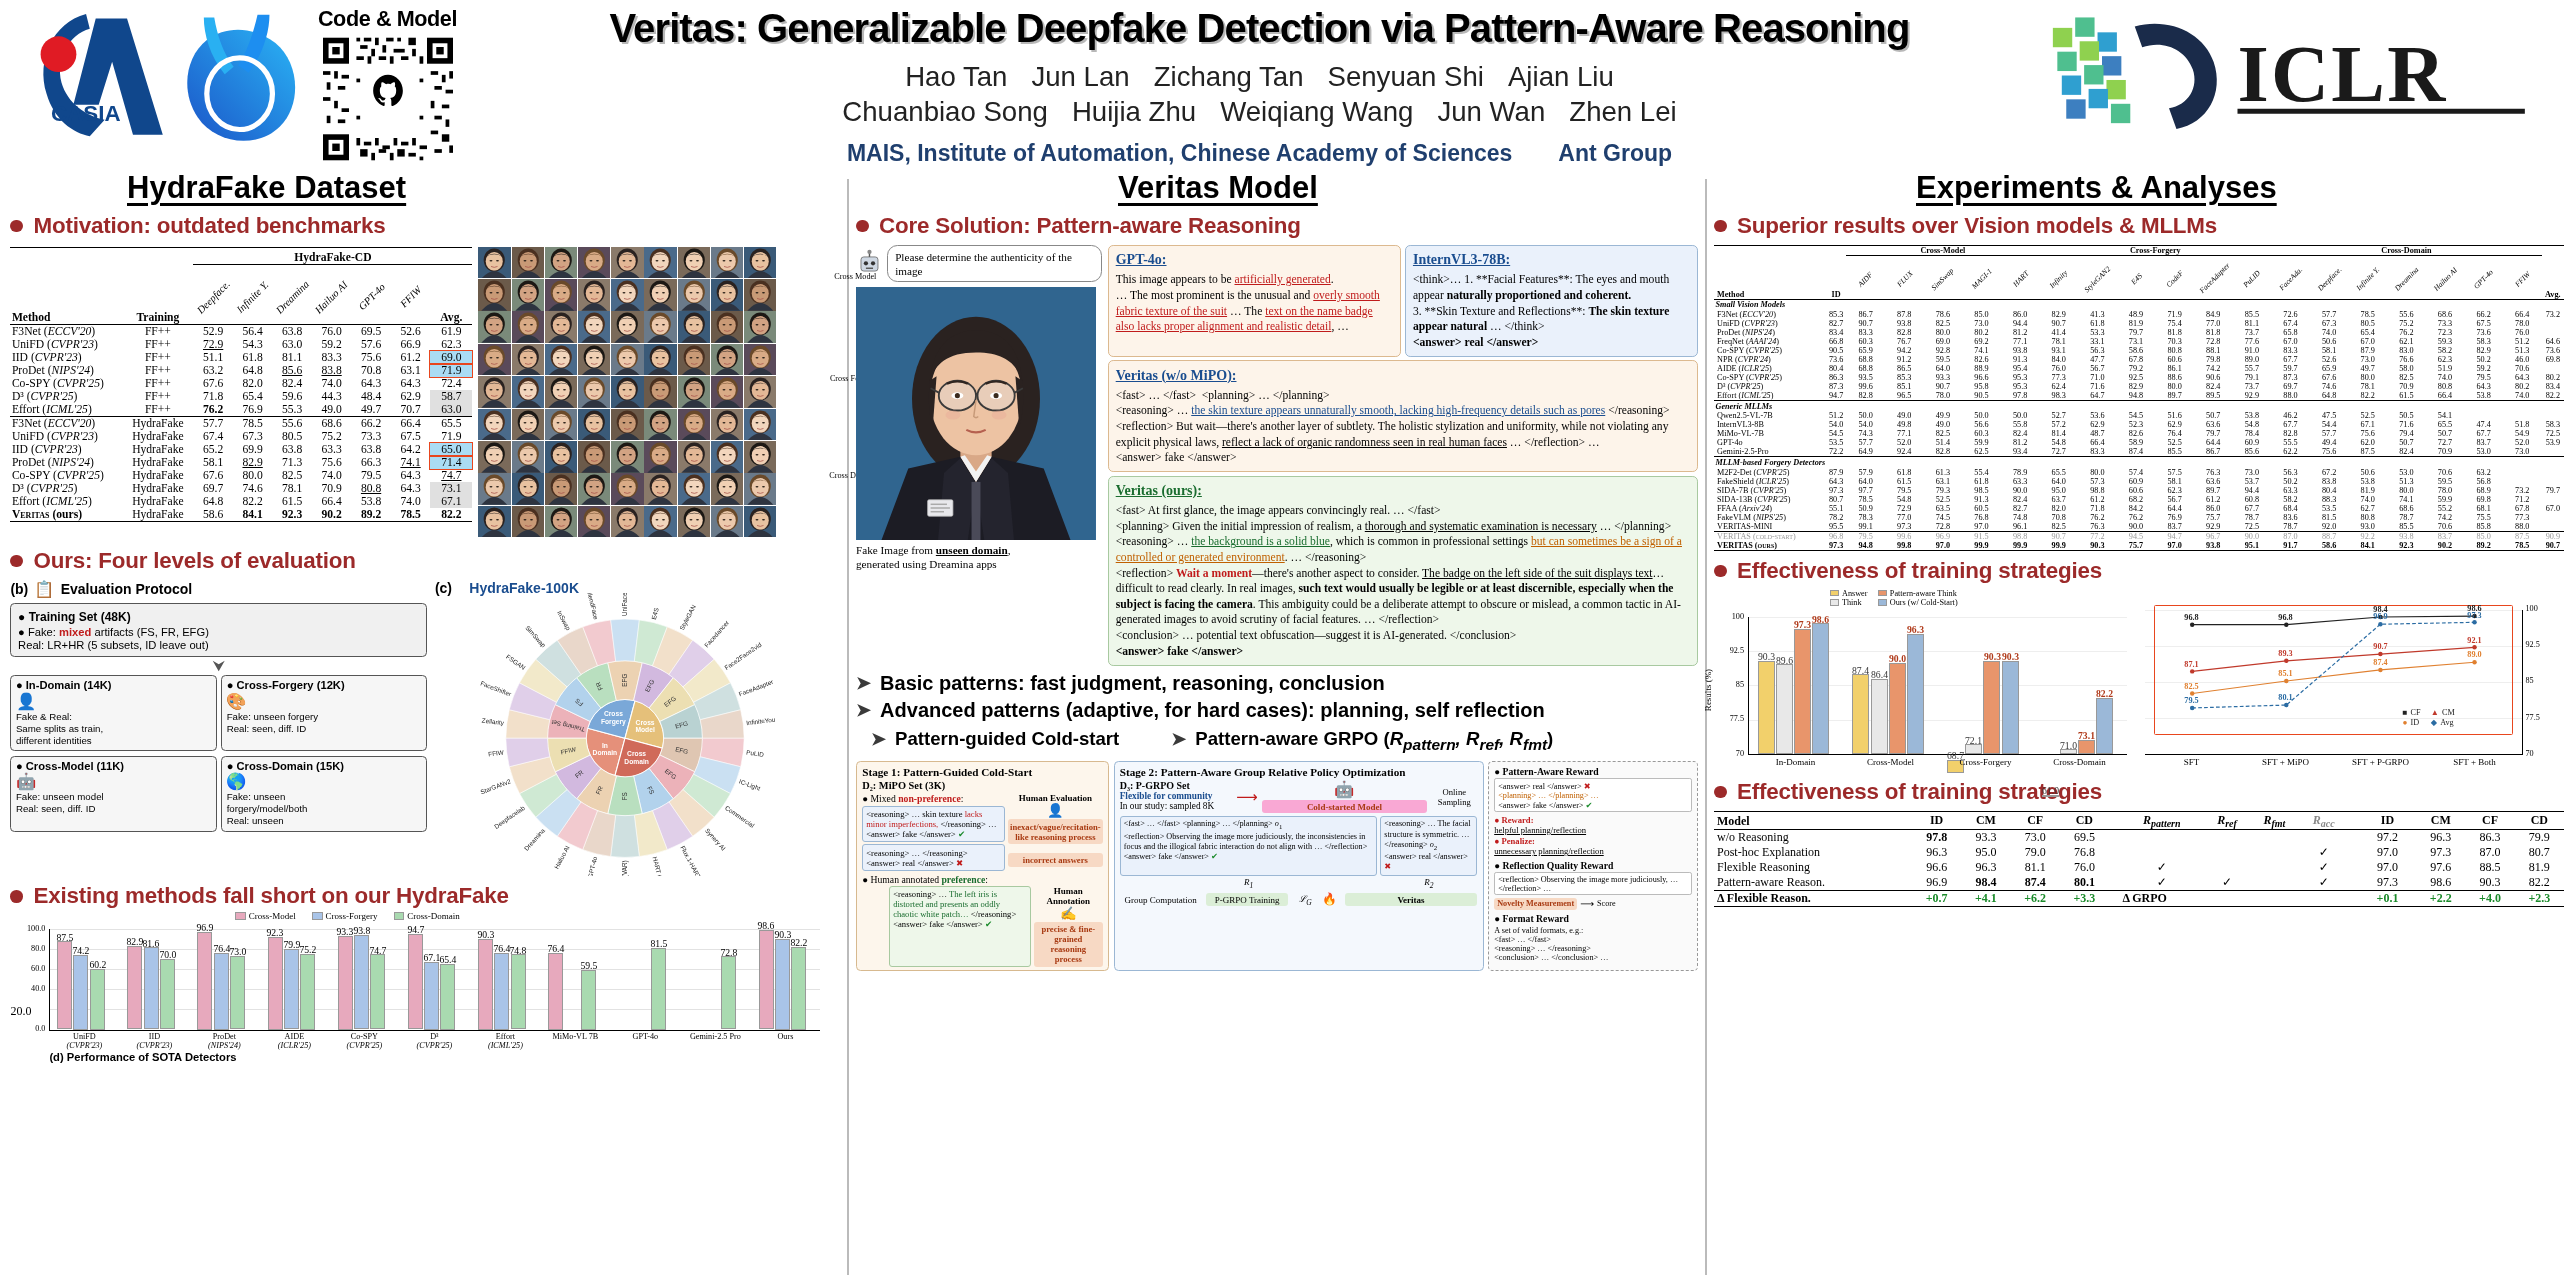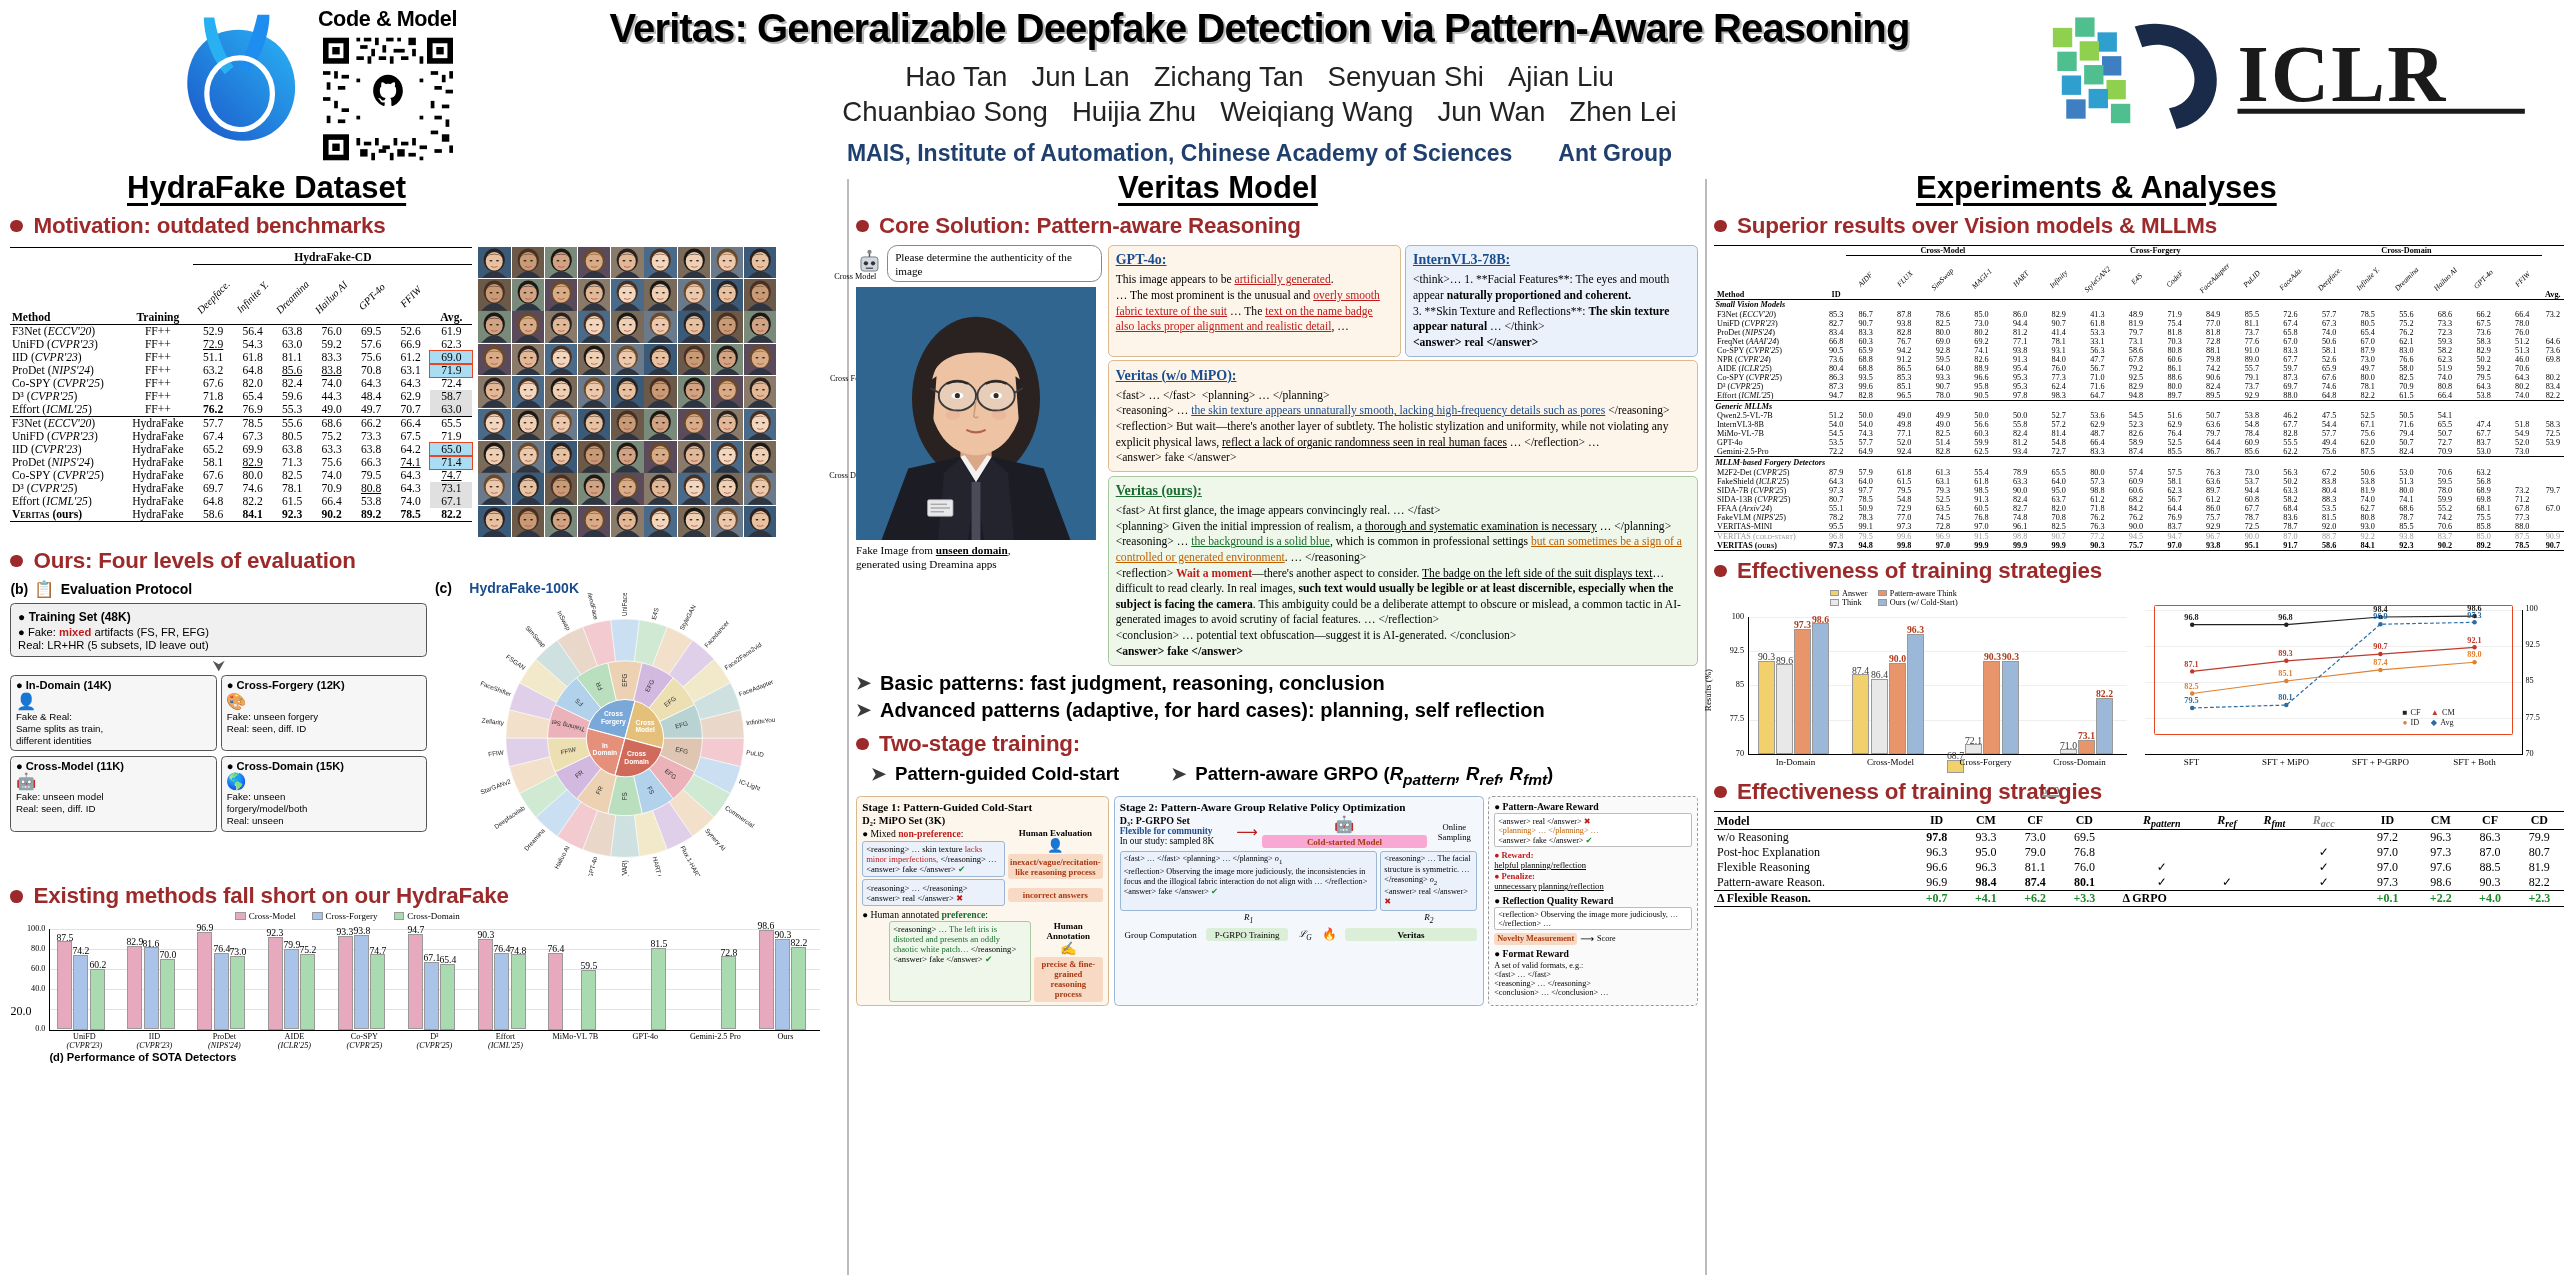--- a/index.html
+++ b/index.html
@@ -79,20 +79,28 @@
   .arrow-bullet { display:flex; gap:9px; font-size:20px; font-weight:bold; align-items:flex-start;}
   .arrow-bullet::before { content:'\27A4'; color:#3a3a3a; font-size:18px; }
   .bar { position:absolute; bottom:0; }
   .barlabel { position:absolute; font-size:9.7px; font-family:"Liberation Serif",serif; text-align:center;}
 </style>
 </head>
 <body>
 
 <div class="header">
 
+  <div class="logo-casia">
+    <svg width="157" height="149" viewBox="0 0 210 200">
+      <path d="M95 8 C50 20 28 70 42 115 C52 150 78 168 100 172 L120 150 C95 145 70 128 62 100 C54 68 72 36 100 28 Z" fill="#10478c"></path>
+      <path d="M108 14 L150 14 L198 170 L158 170 L130 72 L112 130 L78 130 Z" fill="#10478c"></path>
+      <circle cx="58" cy="62" r="24" fill="#e01b24"></circle>
+      <text x="48" y="152" font-family="Liberation Sans, sans-serif" font-size="30" font-weight="bold" fill="#10478c">CASIA</text>
+    </svg>
+  </div>
 
   <div class="logo-ant">
     <svg width="138" height="142" viewBox="0 0 185 190">
       <defs>
           <linearGradient id="ag" x1="0" y1="1" x2="1" y2="0">
         <stop offset="0" stop-color="#1b55c8"></stop>
             <stop offset="1" stop-color="#2ab4f5"></stop>
       </linearGradient>
         </defs>
       <path d="M48 36 C20 58 12 104 36 140 C60 176 116 182 146 152 C176 122 172 66 140 40 C112 18 74 16 48 36 Z" fill="url(#ag)"></path>
@@ -1597,21 +1605,20 @@
     </div>
   </div>
 
   <div class="arrow-bullet" style="margin-top:6px;">
       <span>Basic patterns: fast judgment, reasoning, conclusion</span>
     </div>
   <div class="arrow-bullet" style="margin-top:4.5px;">
       <span>Advanced patterns (adaptive, for hard cases): planning, self reflection</span>
     </div>
 
-  <div class="bullet-head" style="margin-top:9px;">Two-stage training:</div>
   <div style="display:flex; gap:52px; margin-top:6px; padding-left:15px;">
     <div class="arrow-bullet" style="font-size:18.6px;">
         <span>Pattern-guided Cold-start</span>
       </div>
     <div class="arrow-bullet" style="font-size:18.6px;">
         <span>Pattern-aware GRPO (<i>R<sub>pattern</sub>, R<sub>ref</sub>, R<sub>fmt</sub></i>)</span>
       </div>
   </div>
 
   <div style="display:flex; gap:4.5px; margin-top:7.5px; font-family:'Liberation Serif',serif;">

